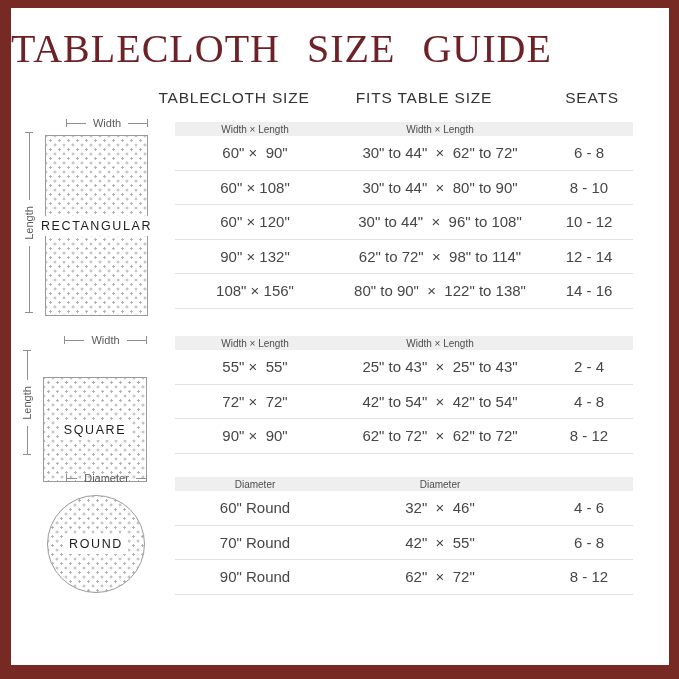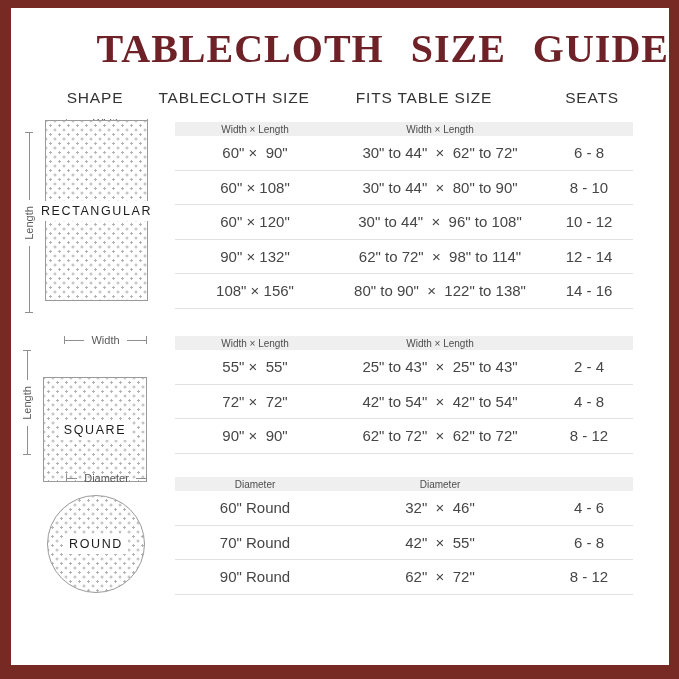--- a/index.html
+++ b/index.html
@@ -9,25 +9,24 @@
   .page {
     position:relative; width:679px; height:679px;
     border-style:solid; border-color:#772a24;
     border-width:8px 10px 14px 11px;
     background:#fff; overflow:hidden;
   }
   
 
   .title {
     position:absolute; top:17px; left:0; right:0;
-    text-align:right;
+    text-align:left;
     font-family:"Liberation Serif", serif;
-    font-weight:bold; font-size:40px; letter-spacing:1px; word-spacing:16px;
+    font-weight:normal; font-size:40px; letter-spacing:1px; word-spacing:16px;
     color:#6e2228;
-    padding-left:19px;
   }
 
   .col-header {
     position:absolute; top:81px; text-align:center;
     font-size:15.5px; letter-spacing:0.8px; color:#333;
   }
   .hdr-shape      { left:24px;  width:120px; }
   .hdr-tablecloth { left:133px; width:180px; }
   .hdr-fits       { left:323px; width:180px; }
   .hdr-seats      { left:531px; width:100px; }
@@ -41,21 +40,21 @@
     background-position:0 0, 4.5px 4.5px;
   }
   .shape-box {
     position:absolute; border:1px solid #9a9a9a; background-color:#fff;
     display:flex; align-items:center; justify-content:center;
   }
   .shape-label {
     background:#fff; padding:3px 5px;
     font-size:12.5px; letter-spacing:1.6px; color:#1d1d1d; white-space:nowrap;
   }
-  .rect-box   { left:34px; top:112px; width:103px; height:181px; }
+  .rect-box   { left:34px; top:127px; width:103px; height:181px; }
   .square-box { left:32px; top:342px; width:104px; height:105px;margin-top:27px; }
   .circle-box { left:36px; top:487px; width:98px; height:98px; border-radius:50%; }
 
   .hdim {
     position:absolute; height:10px;
     display:flex; align-items:center;padding-left:21px;
   }
   .hdim .tick  { width:1px; height:8px; background:#8f8f8f; }
   .hdim .hline { flex:1; height:1px; background:#8f8f8f; }
   .hdim .dlabel{ padding:0 7px; font-size:11px; color:#5a5a5a; white-space:nowrap; }
@@ -108,21 +107,20 @@
   .footer .fline1 { font-size:14.5px; font-weight:bold; line-height:19px; white-space:pre; }
   .footer .fline2 { font-size:14.5px; font-weight:bold; line-height:19px; }
 </style>
 </head>
 <body>
 
 <div class="page">
 
   <div class="title">TABLECLOTH SIZE GUIDE</div>
 
-  <div class="col-header hdr-shape">SHAPE</div>
   <div class="col-header hdr-tablecloth">TABLECLOTH SIZE</div>
   <div class="col-header hdr-fits">FITS TABLE SIZE</div>
   <div class="col-header hdr-seats">SEATS</div>
 
   <div class="hdim rect-hdim">
     <span class="tick"></span>
       <span class="hline"></span>
     <span class="dlabel">Width</span>
     <span class="hline"></span>
       <span class="tick"></span>

